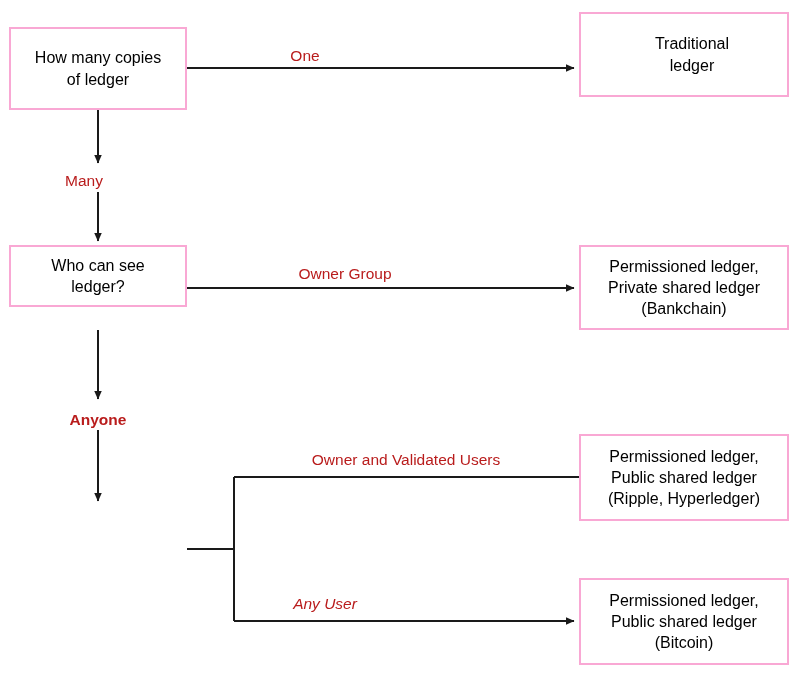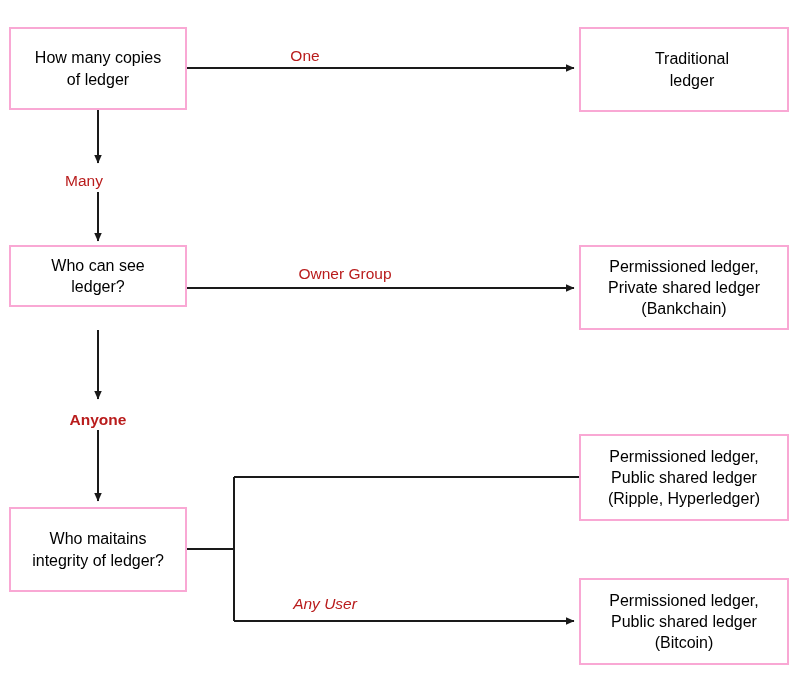--- a/index.html
+++ b/index.html
@@ -111,26 +111,22 @@
   <div class="node-box" style="left:9px; top:27px; width:178px; height:83px;">
     <span class="node-text">How many copies
 of ledger</span>
   </div>
 
   <div class="node-box" style="left:9px; top:245px; width:178px; height:62px;">
     <span class="node-text">Who can see
 ledger?</span>
   </div>
 
-  <div class="node-box" style="left:9px; top:507px; width:178px; height:85px;">
-    <span class="node-text">Who maitains
-integrity of ledger?</span>
-  </div>
 
-  <div class="node-box" style="left:579px; top:27px; width:210px; height:85px;padding-left:22px;">
+  <div class="node-box" style="left:579px; top:12px; width:210px; height:85px;padding-left:22px;">
     <span class="node-text">Traditional
 ledger</span>
   </div>
 
   <div class="node-box" style="left:579px; top:245px; width:210px; height:85px;">
     <span class="node-text">Permissioned ledger,
 Private shared ledger
 (Bankchain)</span>
   </div>
 
@@ -147,16 +143,17 @@
   </div>
 
   <div class="edge-label center" style="left:305px; top:48px;">One</div>
 
   <div class="edge-label center" style="left:84px; top:173px;">Many</div>
 
   <div class="edge-label center" style="left:345px; top:266px;">Owner Group</div>
 
   <div class="edge-label center" style="left:98px; top:412px;font-weight:bold;">Anyone</div>
 
+  <div class="edge-label center" style="left:406px; top:452px;">Owner and Validated Users</div>
 
   <div class="edge-label center" style="left:325px; top:596px;font-style:italic;">Any User</div>
 
 </div>
 
 </body></html>

